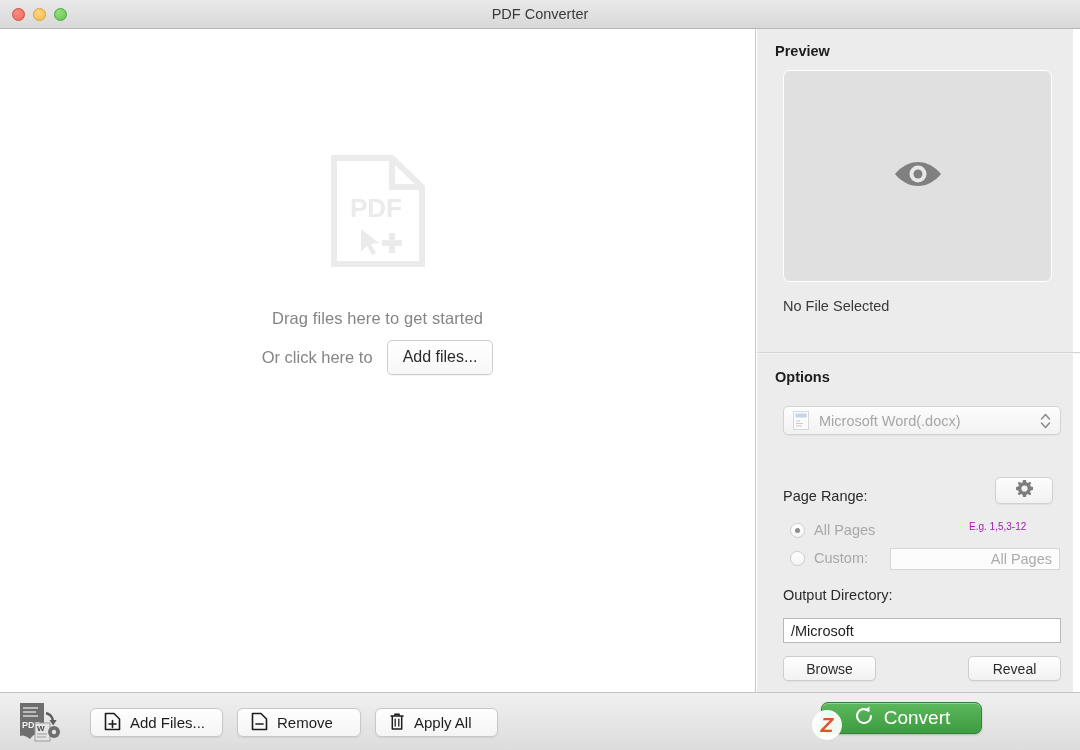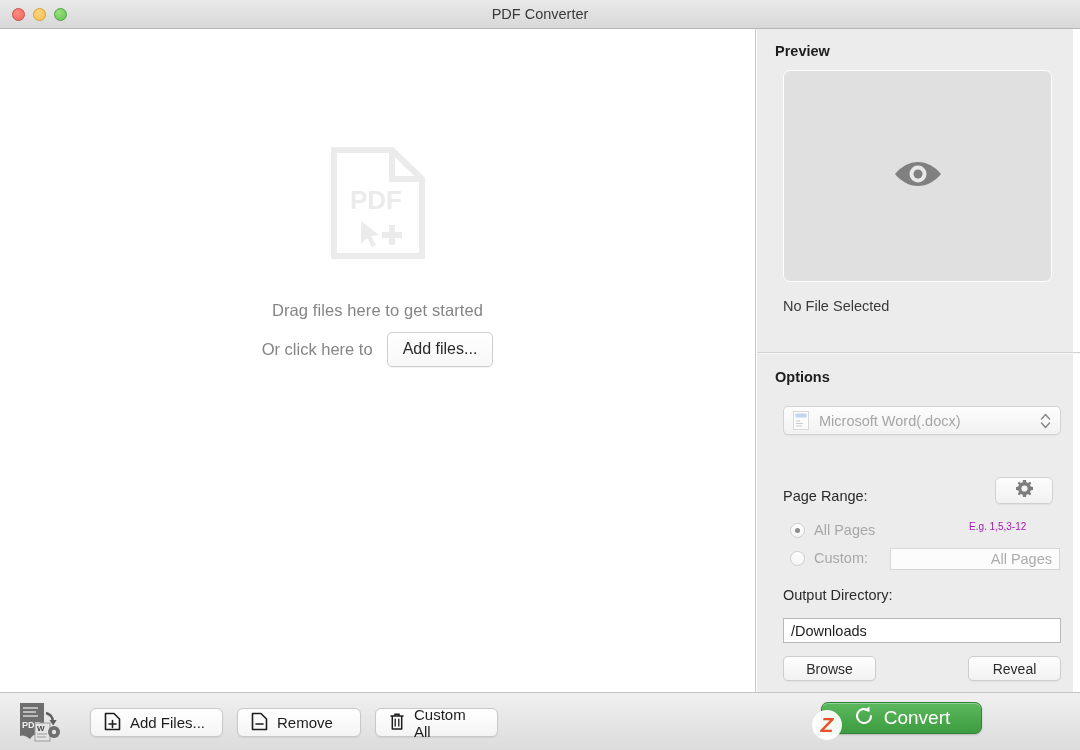--- a/index.html
+++ b/index.html
@@ -57,21 +57,21 @@
   .main-area {
     position: absolute;
     top: 29px; left: 0;
     width: 756px;
     height: 663px;
     background: #ffffff;
     border-right: 1px solid #c9c9c9;
   }
   .dropzone {
     position: absolute;
-    top: 0; left: 0;
+    top: 8px; left: 0;
     width: 755px;
     height: 491px;
     display: flex;
     flex-direction: column;
     align-items: center;
     justify-content: center;
     padding-bottom: 36px;
   }
   .pdf-placeholder-icon {
     width: 96px;
@@ -441,21 +441,21 @@
 
     <div class="eg-hint">E.g. 1,5,3-12</div>
 
     <div class="custom-input">
       <span>All Pages</span>
     </div>
 
     <div class="output-label">Output Directory:</div>
 
     <div class="output-input">
-      <span>/Downloads</span>
+      <span>/Microsoft</span>
     </div>
 
     <div class="side-btn browse-btn">Browse</div>
     <div class="side-btn reveal-btn">Reveal</div>
 
   </div>
 
   <div class="toolbar">
 
     <span class="app-icon">
@@ -494,21 +494,21 @@
     </div>
 
     <div class="tb-btn btn-clear-all">
       <span>
         <svg width="16" height="19" viewBox="0 0 16 19">
           <path d="M2 4 H14 M6 4 V2.2 H10 V4" fill="none" stroke="#1d1d1d" stroke-width="1.5" stroke-linecap="round"></path>
           <path d="M3.3 4 V17 H12.7 V4" fill="none" stroke="#1d1d1d" stroke-width="1.5" stroke-linejoin="round"></path>
           <path d="M6.2 7.2 V14 M9.8 7.2 V14" stroke="#1d1d1d" stroke-width="1.3" stroke-linecap="round"></path>
         </svg>
       </span>
-      <span>Custom All</span>
+      <span>Apply All</span>
     </div>
 
   </div>
 
   <div class="convert-btn">
     <span>
       <svg width="22" height="22" viewBox="0 0 22 22">
         <path d="M18 11 A7 7 0 1 1 15.5 5.6" fill="none" stroke="#ffffff" stroke-width="2.1" stroke-linecap="round"></path>
         <path d="M16.6 1.6 L16.2 6.6 L11.3 5.4 Z" fill="#ffffff"></path>
       </svg>

